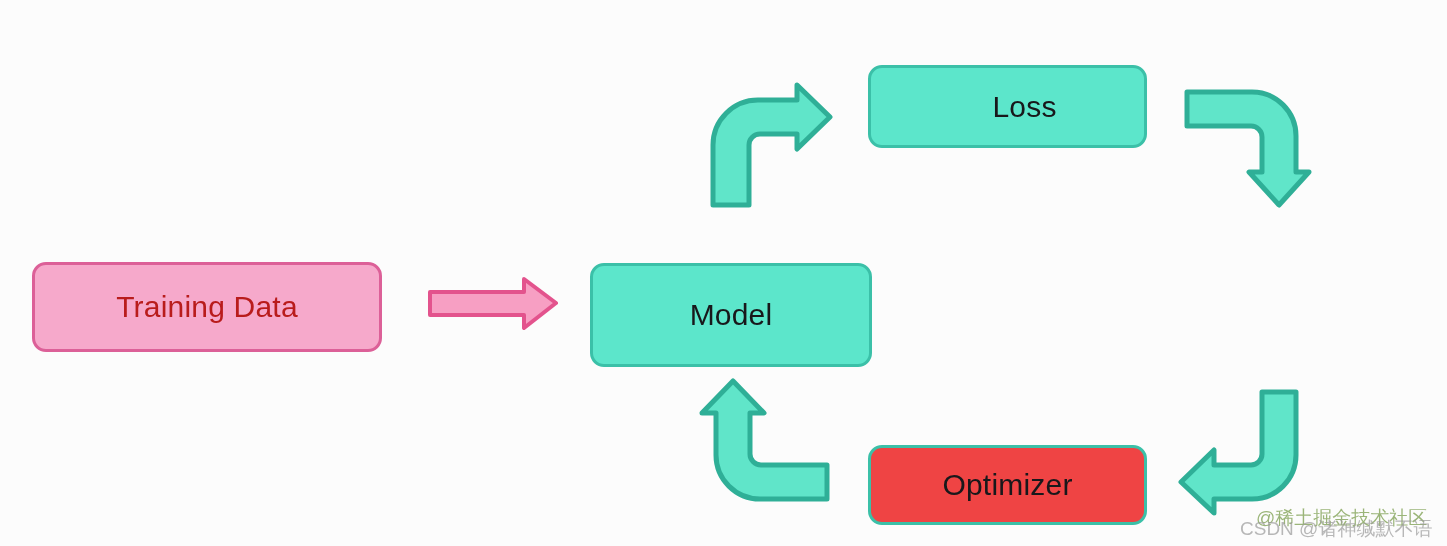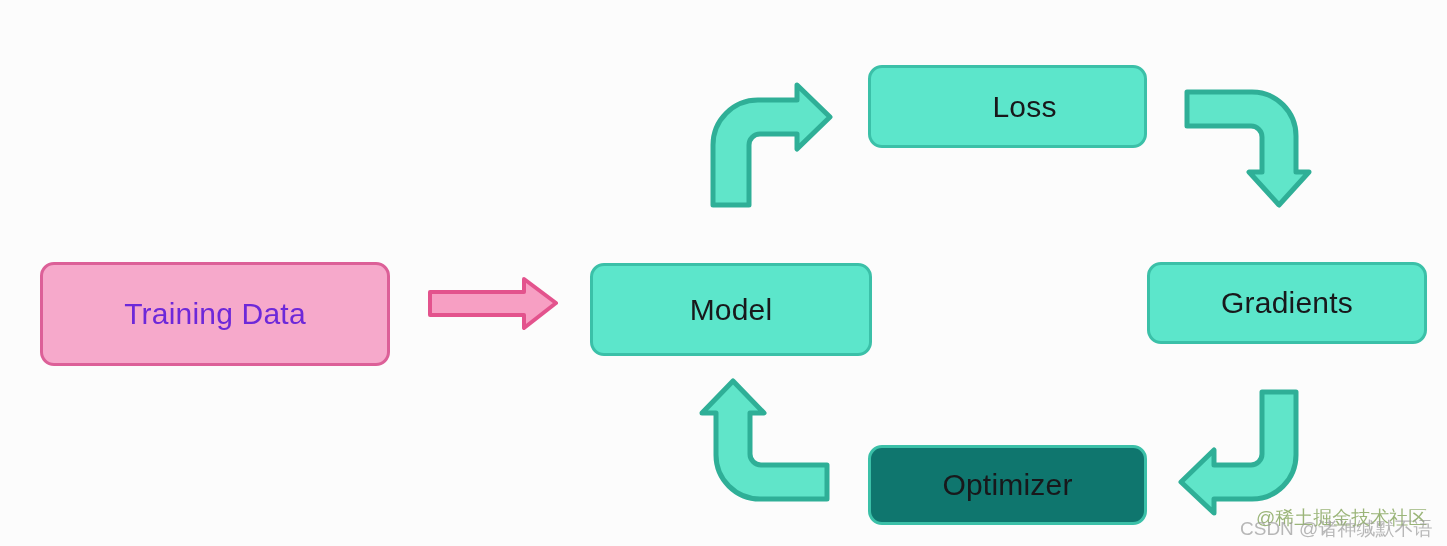--- a/index.html
+++ b/index.html
@@ -50,36 +50,33 @@
 
     <path stroke-width="5" stroke-linejoin="round" d="M713 205 L713 145 A45 45 0 0 1 758 100 L797 100 L797 85 L830 117 L797 149 L797 134 L760 134 A11 11 0 0 0 749 145 L749 205 Z" fill="#60E5C9" stroke="#2FAF97"></path>
 
     <path stroke-width="5" stroke-linejoin="round" d="M1187 92 L1252 92 A44 44 0 0 1 1296 136 L1296 172 L1309 172 L1279 205 L1249 172 L1262 172 L1262 137 A11 11 0 0 0 1251 126 L1187 126 Z" fill="#60E5C9" stroke="#2FAF97"></path>
 
     <path stroke-width="5" stroke-linejoin="round" d="M1262 392 L1296 392 L1296 455 A44 44 0 0 1 1252 499 L1214 499 L1214 513 L1181 482 L1214 450 L1214 465 L1251 465 A11 11 0 0 0 1262 454 Z" fill="#60E5C9" stroke="#2FAF97"></path>
 
     <path stroke-width="5" stroke-linejoin="round" d="M733 381 L764 413 L750 413 L750 454 A11 11 0 0 0 761 465 L827 465 L827 499 L760 499 A44 44 0 0 1 716 455 L716 413 L702 413 Z" fill="#60E5C9" stroke="#2FAF97"></path>
   </svg>
 
-  <div class="node" style="left: 40px; top: 262px; width: 350px; height: 104px; background: rgb(246, 169, 203); border-color: rgb(220, 96, 152); color: #6d28d9;">
+  <div class="node" style="left: 32px; top: 262px; width: 350px; height: 90px; background: rgb(246, 169, 203); border-color: rgb(220, 96, 152); color: #b91c1c;">
     <span>Training Data</span>
   </div>
 
-  <div class="node" style="left: 590px; top: 263px; width: 282px; height: 93px; background: rgb(92, 230, 203); border-color: rgb(59, 192, 168); color: rgb(24, 24, 27);">
+  <div class="node" style="left: 590px; top: 263px; width: 282px; height: 104px; background: rgb(92, 230, 203); border-color: rgb(59, 192, 168); color: rgb(24, 24, 27);">
     <span>Model</span>
   </div>
 
   <div class="node" style="left: 868px; top: 65px; width: 279px; height: 83px; background: rgb(92, 230, 203); border-color: rgb(59, 192, 168); color: rgb(24, 24, 27); padding-left: 34px;">
     <span>Loss</span>
   </div>
 
-  <div class="node" style="left: 1147px; top: 262px; width: 280px; height: 82px; background: rgb(92, 230, 203); border-color: rgb(59, 192, 168); color: rgb(24, 24, 27);">
-    <span>Gradients</span>
-  </div>
 
-  <div class="node" style="left: 868px; top: 445px; width: 279px; height: 80px; background: #0f766e; border-color: rgb(59, 192, 168); color: rgb(24, 24, 27);">
+  <div class="node" style="left: 868px; top: 445px; width: 279px; height: 80px; background: #ef4444; border-color: rgb(59, 192, 168); color: rgb(24, 24, 27);">
     <span>Optimizer</span>
   </div>
 
   <span class="watermark upper" style="left: 1256px; top: 505px; color: #4d7c0f;">@稀土掘金技术社区</span>
   <span class="watermark lower" style="left: 1240px; top: 516px; color: rgb(155, 155, 155);">CSDN @诸神缄默不语</span>
 
 </div>
 
 </body></html>

